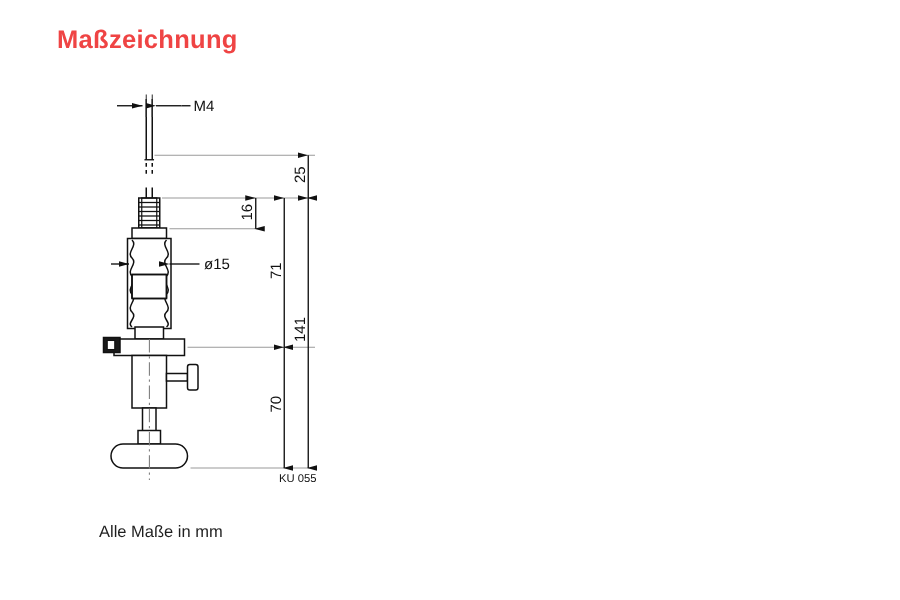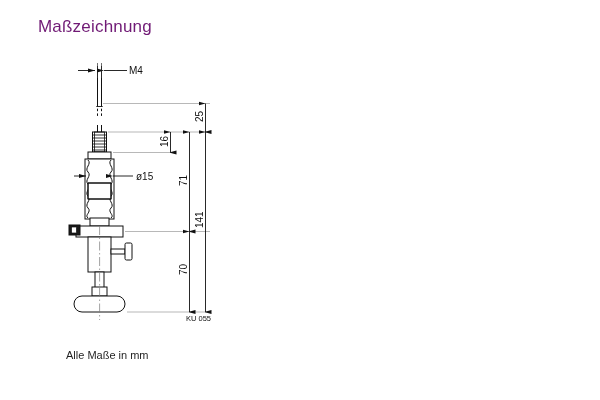--- a/index.html
+++ b/index.html
@@ -19,23 +19,23 @@
     position: absolute;
     inset: 0;
     width: 600px;
     height: 400px;
   }
   .page-title {
     position: absolute;
     left: 38px;
     top: 17px;
     font-size: 17px;
-    font-weight: 400;
+    font-weight: 700;
     letter-spacing: 0.2px;
-    color: #701a75;
+    color: #ef4444;
     white-space: nowrap;
   }
   .footnote {
     position: absolute;
     left: 66px;
     top: 349px;
     font-size: 11px;
     color: #1f1f1f;
     white-space: nowrap;
   }

